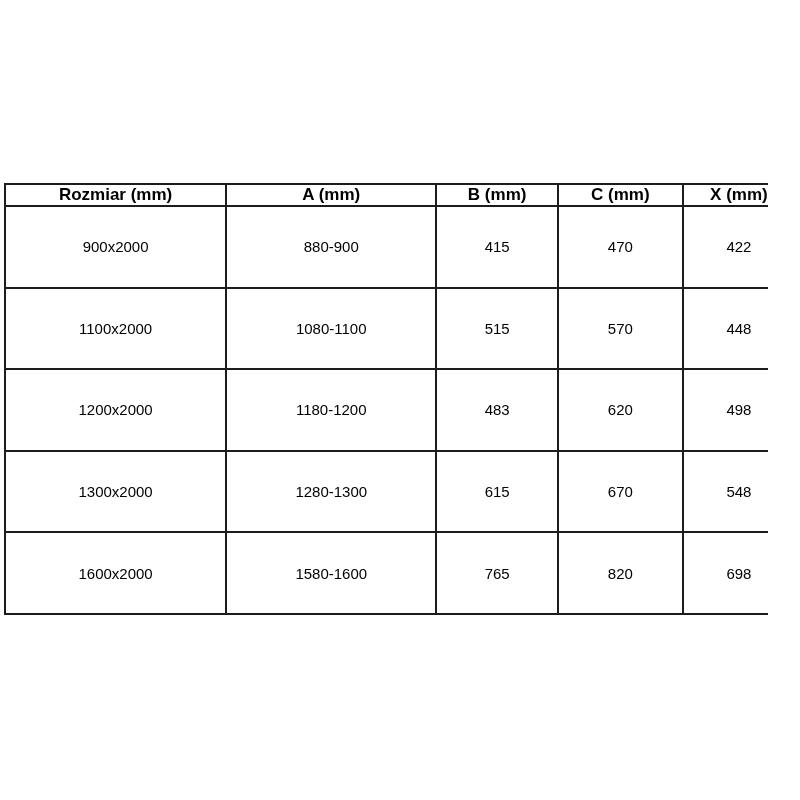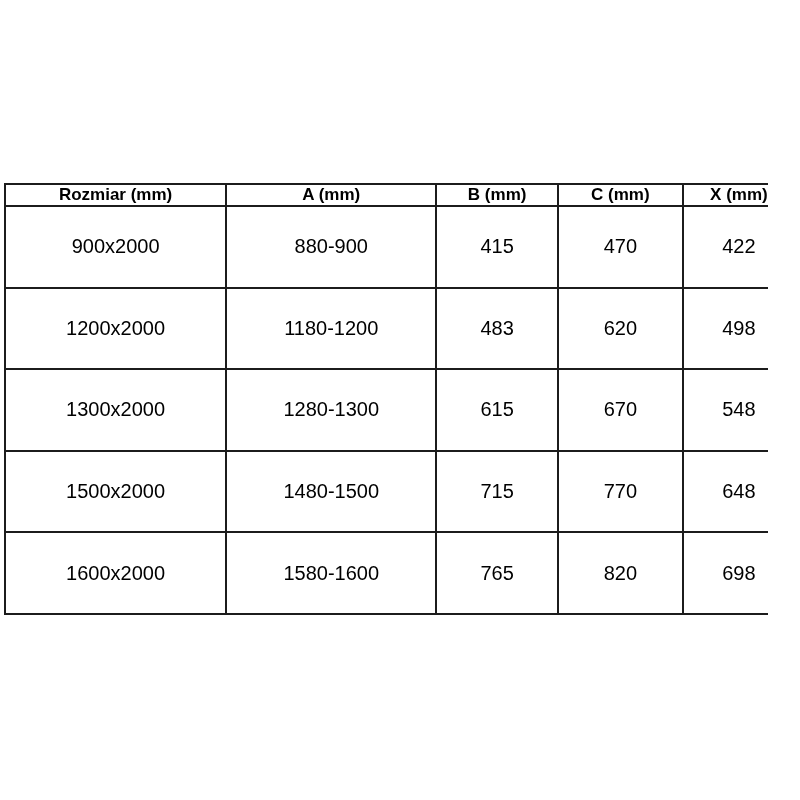--- a/index.html
+++ b/index.html
@@ -39,21 +39,21 @@
     padding: 0;
     color: #000000;
     overflow: hidden;
     white-space: nowrap;
   }
   table.spec-table th {
     font-size: 17px;
     font-weight: bold;
   }
   table.spec-table td {
-    font-size: 20px;
+    font-size: 15px;
     font-weight: normal;
   }
   col.c-rozmiar { width: 28.0%; }
   col.c-a       { width: 26.6%; }
   col.c-b       { width: 15.4%; }
   col.c-c       { width: 15.8%; }
   col.c-x       { width: 14.2%; }
 </style>
 </head>
 <body>
@@ -79,41 +79,41 @@
       </thead>
       <tbody id="table-body">
           <tr>
             <td>900x2000</td>
             <td>880-900</td>
             <td>415</td>
             <td>470</td>
             <td>422</td>
           </tr>
           <tr>
+            <td>1100x2000</td>
+            <td>1080-1100</td>
+            <td>515</td>
+            <td>570</td>
+            <td>448</td>
+          </tr>
+          <tr>
             <td>1200x2000</td>
             <td>1180-1200</td>
             <td>483</td>
             <td>620</td>
             <td>498</td>
           </tr>
           <tr>
             <td>1300x2000</td>
             <td>1280-1300</td>
             <td>615</td>
             <td>670</td>
             <td>548</td>
           </tr>
           <tr>
-            <td>1500x2000</td>
-            <td>1480-1500</td>
-            <td>715</td>
-            <td>770</td>
-            <td>648</td>
-          </tr>
-          <tr>
             <td>1600x2000</td>
             <td>1580-1600</td>
             <td>765</td>
             <td>820</td>
             <td>698</td>
           </tr>
         </tbody>
     </table>
   </div>
 </div>

